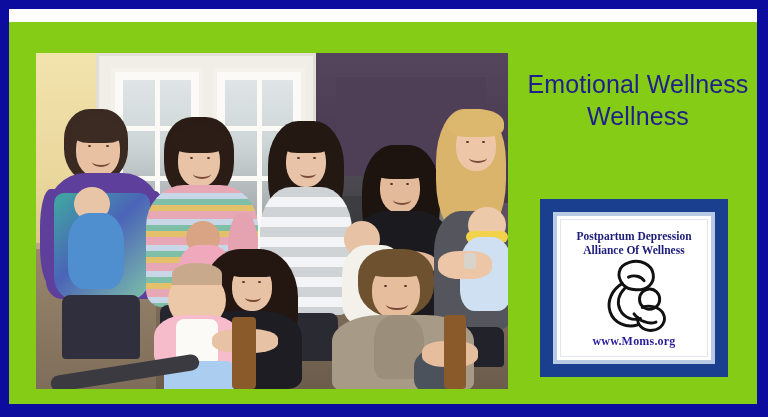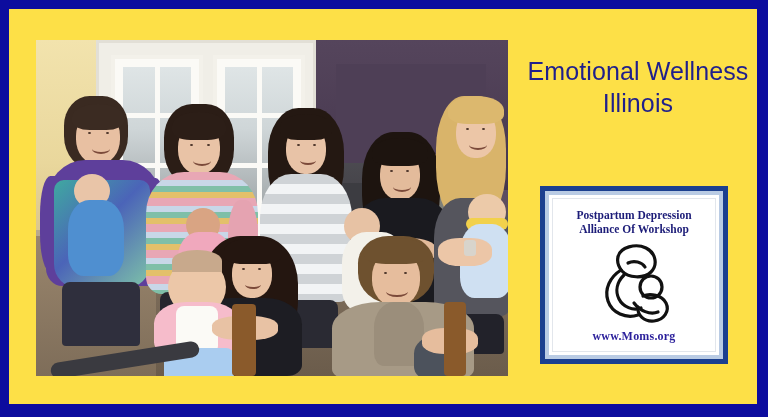--- a/index.html
+++ b/index.html
@@ -21,21 +21,22 @@
     border-top: 9px solid #0c0c9e;
     border-left: 9px solid #0c0c9e;
     border-right: 11px solid #0c0c9e;
     border-bottom: 13px solid #0c0c9e;
     overflow: hidden;
   }
 
   .canvas {
     position: absolute;
     inset: 0;
-    background: #fde047;
+    background: #84cc16;
+    margin-top: 13px;
   }
 
   
   .photo {
     position: absolute;
     left: 27px;
     top: 31px;
     width: 472px;
     height: 336px;
     overflow: hidden;
@@ -162,21 +163,21 @@
   .title-line { display: block; white-space: nowrap; }
 
   
   .logo-box {
     position: absolute;
     left: 531px;
     top: 177px;
     width: 188px;
     height: 178px;
     background: #1b3f8f;
-    padding: 5px;
+    padding: 13px;
     box-sizing: border-box;
   }
   .logo-inner-rule {
     width: 100%; height: 100%;
     background: #ffffff;
     border: 4px solid #b9cbe4;
     box-sizing: border-box;
     padding: 3px;
   }
   .logo-card {
@@ -355,30 +356,30 @@
 
         <div style="position:absolute;left:196px;top:264px;width:24px;height:72px;background:#8a5a2b;border-radius:4px;"></div>
         <div style="position:absolute;left:408px;top:262px;width:22px;height:74px;background:#8a5a2b;border-radius:4px;"></div>
         <div style="position:absolute;left:14px;top:312px;width:150px;height:16px;background:#3a3a40;border-radius:8px;transform:rotate(-9deg);"></div>
 
       </div>
     </div>
 
     <div class="title-block">
       <span class="title-line">Emotional Wellness</span>
-      <span class="title-line">Illinois</span>
+      <span class="title-line">Wellness</span>
     </div>
 
     <div class="logo-box">
       <div class="logo-inner-rule">
         <div class="logo-card">
 
           <div class="logo-title">
             <span>Postpartum Depression</span>
-            <span>Alliance Of Workshop</span>
+            <span>Alliance Of Wellness</span>
           </div>
 
           <svg class="logo-mark" viewBox="0 0 92 84">
             <g fill="none" stroke="#111111" stroke-width="3.2" stroke-linecap="round">
 
               <path d="M30 16 C32 6, 48 2, 58 7 C68 12, 70 24, 63 31 C56 38, 40 37, 34 30 C30 25, 29 20, 30 16 Z"></path>
 
               <path d="M40 22 C46 19, 54 21, 57 26"></path>
 
               <path d="M33 29 C22 36, 16 48, 20 60 C24 72, 38 78, 50 74"></path>

